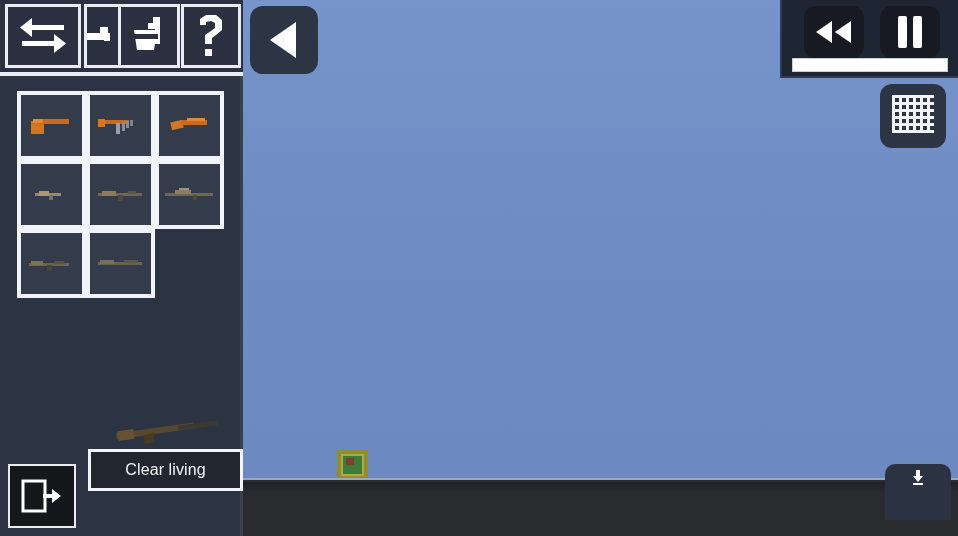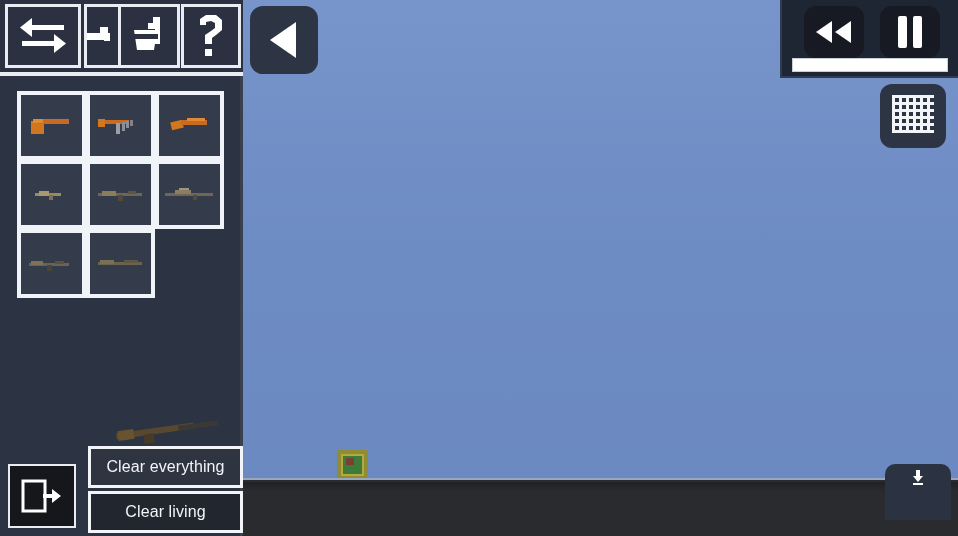--- a/index.html
+++ b/index.html
@@ -434,21 +434,20 @@
     <div class="exit-btn">
       <svg width="42" height="36" viewBox="0 0 42 36">
         <rect x="2" y="3" width="22" height="30" fill="none" stroke="#ffffff" stroke-width="3"></rect>
         <rect x="22" y="16" width="13" height="4" fill="#ffffff"></rect>
         <polygon points="31,11 31,25 40,18" fill="#ffffff"></polygon>
       </svg>
       <span class="sr">Exit</span>
     </div>
 
     <div class="clear-stack">
-      <div class="clear-btn">Clear everything</div>
       <div class="clear-btn second">Clear living</div>
     </div>
   </div>
 
   <div class="collapse-btn">
     <svg width="36" height="40" viewBox="0 0 36 40">
       <polygon points="30,2 30,38 4,20" fill="#ffffff"></polygon>
     </svg>
     <span class="sr">Collapse panel</span>
   </div>

